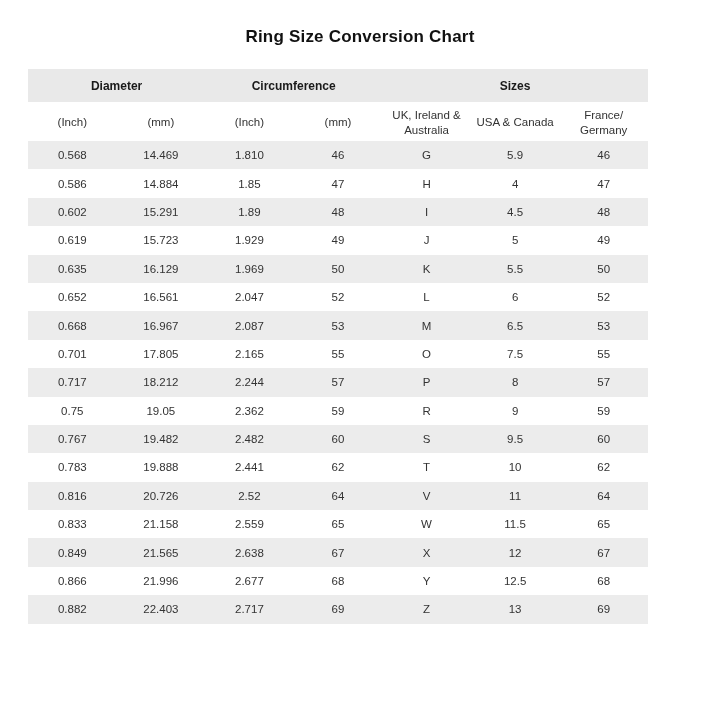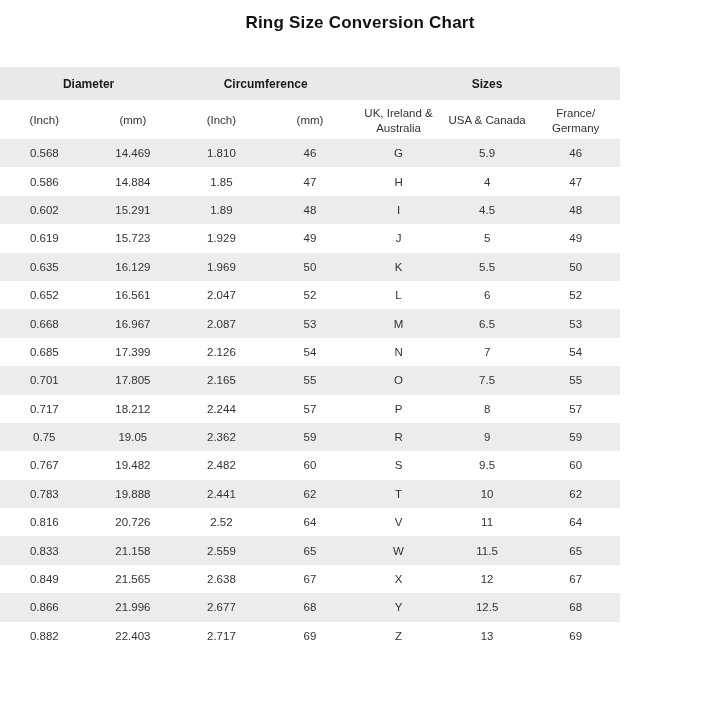--- a/index.html
+++ b/index.html
@@ -16,33 +16,34 @@
     background: var(--page-bg);
     font-family: "Liberation Sans", sans-serif;
   }
   .page {
     width: 720px;
     height: 720px;
     background: var(--page-bg);
     overflow: hidden;
   }
   .title {
-    margin: 0;
+    margin: 14px;
     padding-top: 13px;
-    height: 67px;
+    height: 41px;
     text-align: center;
     font-size: 17px;
     font-weight: bold;
     color: var(--title-text);
     letter-spacing: 0.2px;
   }
   table.chart {
     width: 620px;
     border-collapse: collapse;
     table-layout: fixed;
+    margin-left: 28px;
   }
   table.chart th, table.chart td {
     text-align: center;
     vertical-align: middle;
     padding: 0 4px;
     color: var(--text);
   }
   tr.group-row th {
     background: var(--header-bg);
     height: 34px;
@@ -153,29 +154,20 @@
         <tr>
           <td>0.668</td>
           <td>16.967</td>
           <td>2.087</td>
           <td>53</td>
           <td>M</td>
           <td>6.5</td>
           <td>53</td>
         </tr>
         <tr>
-          <td>0.685</td>
-          <td>17.399</td>
-          <td>2.126</td>
-          <td>54</td>
-          <td>N</td>
-          <td>7</td>
-          <td>54</td>
-        </tr>
-        <tr>
           <td>0.701</td>
           <td>17.805</td>
           <td>2.165</td>
           <td>55</td>
           <td>O</td>
           <td>7.5</td>
           <td>55</td>
         </tr>
         <tr>
           <td>0.717</td>

